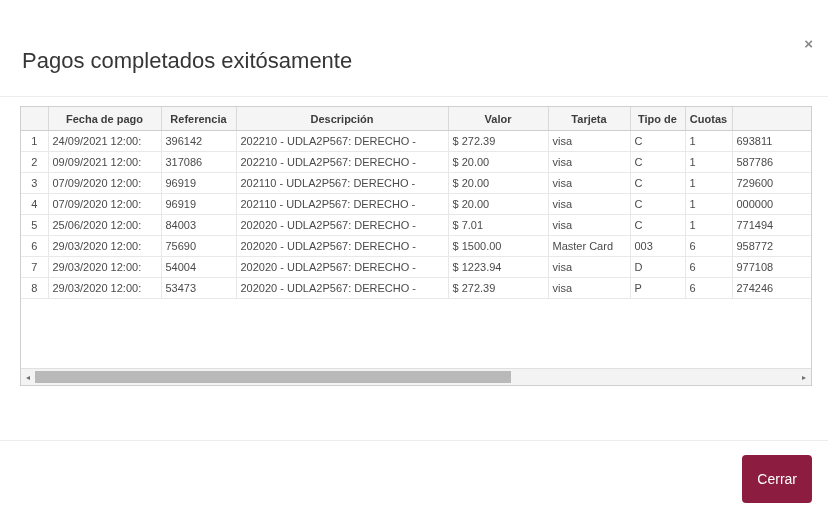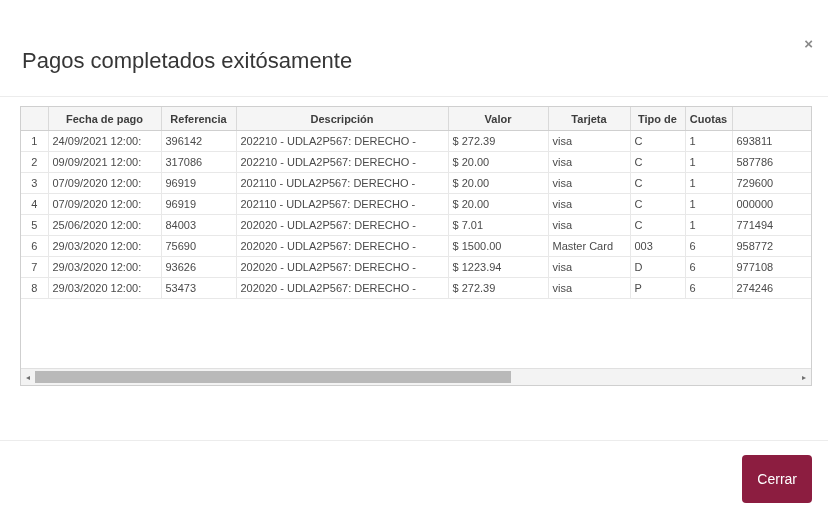--- a/index.html
+++ b/index.html
@@ -152,21 +152,21 @@
               <td>202020 - UDLA2P567: DERECHO - </td>
               <td>$ 1500.00</td>
               <td>Master Card</td>
               <td>003</td>
               <td>6</td>
               <td>958772</td>
             </tr>
             <tr>
               <td>7</td>
               <td>29/03/2020 12:00:</td>
-              <td>93626</td>
+              <td>54004</td>
               <td>202020 - UDLA2P567: DERECHO - </td>
               <td>$ 1223.94</td>
               <td>visa</td>
               <td>D</td>
               <td>6</td>
               <td>977108</td>
             </tr>
             <tr>
               <td>8</td>
               <td>29/03/2020 12:00:</td>

